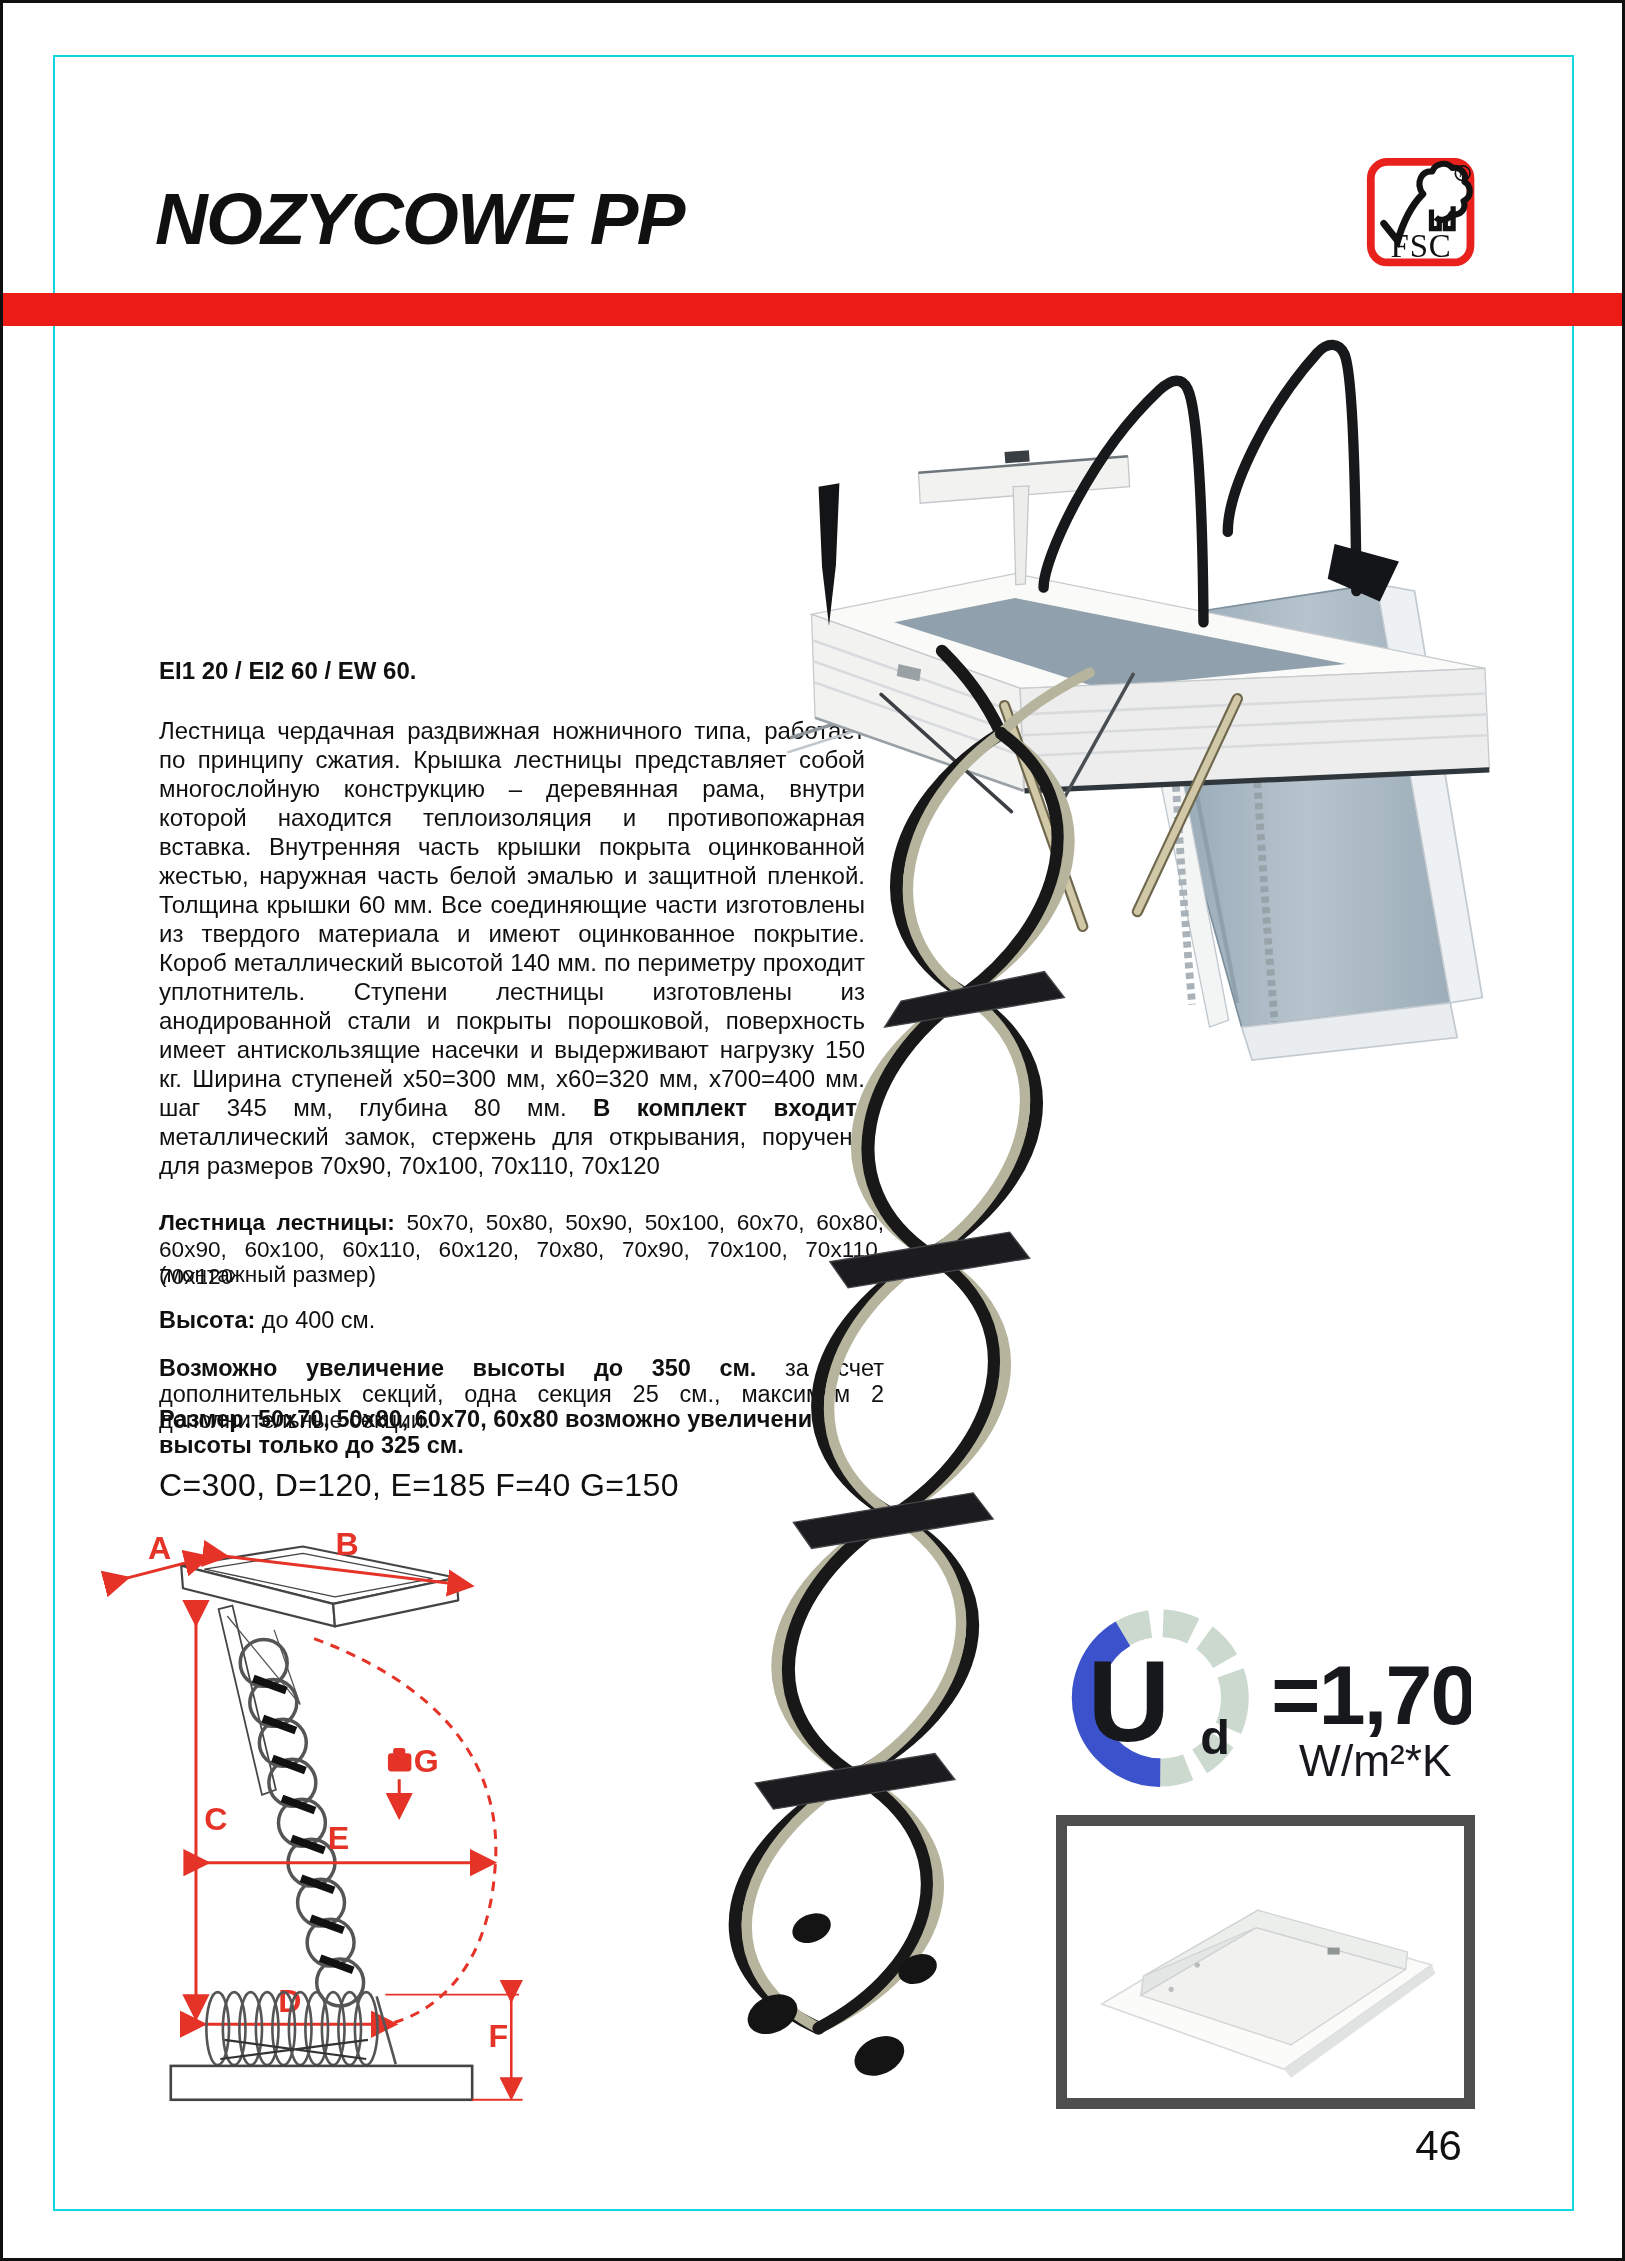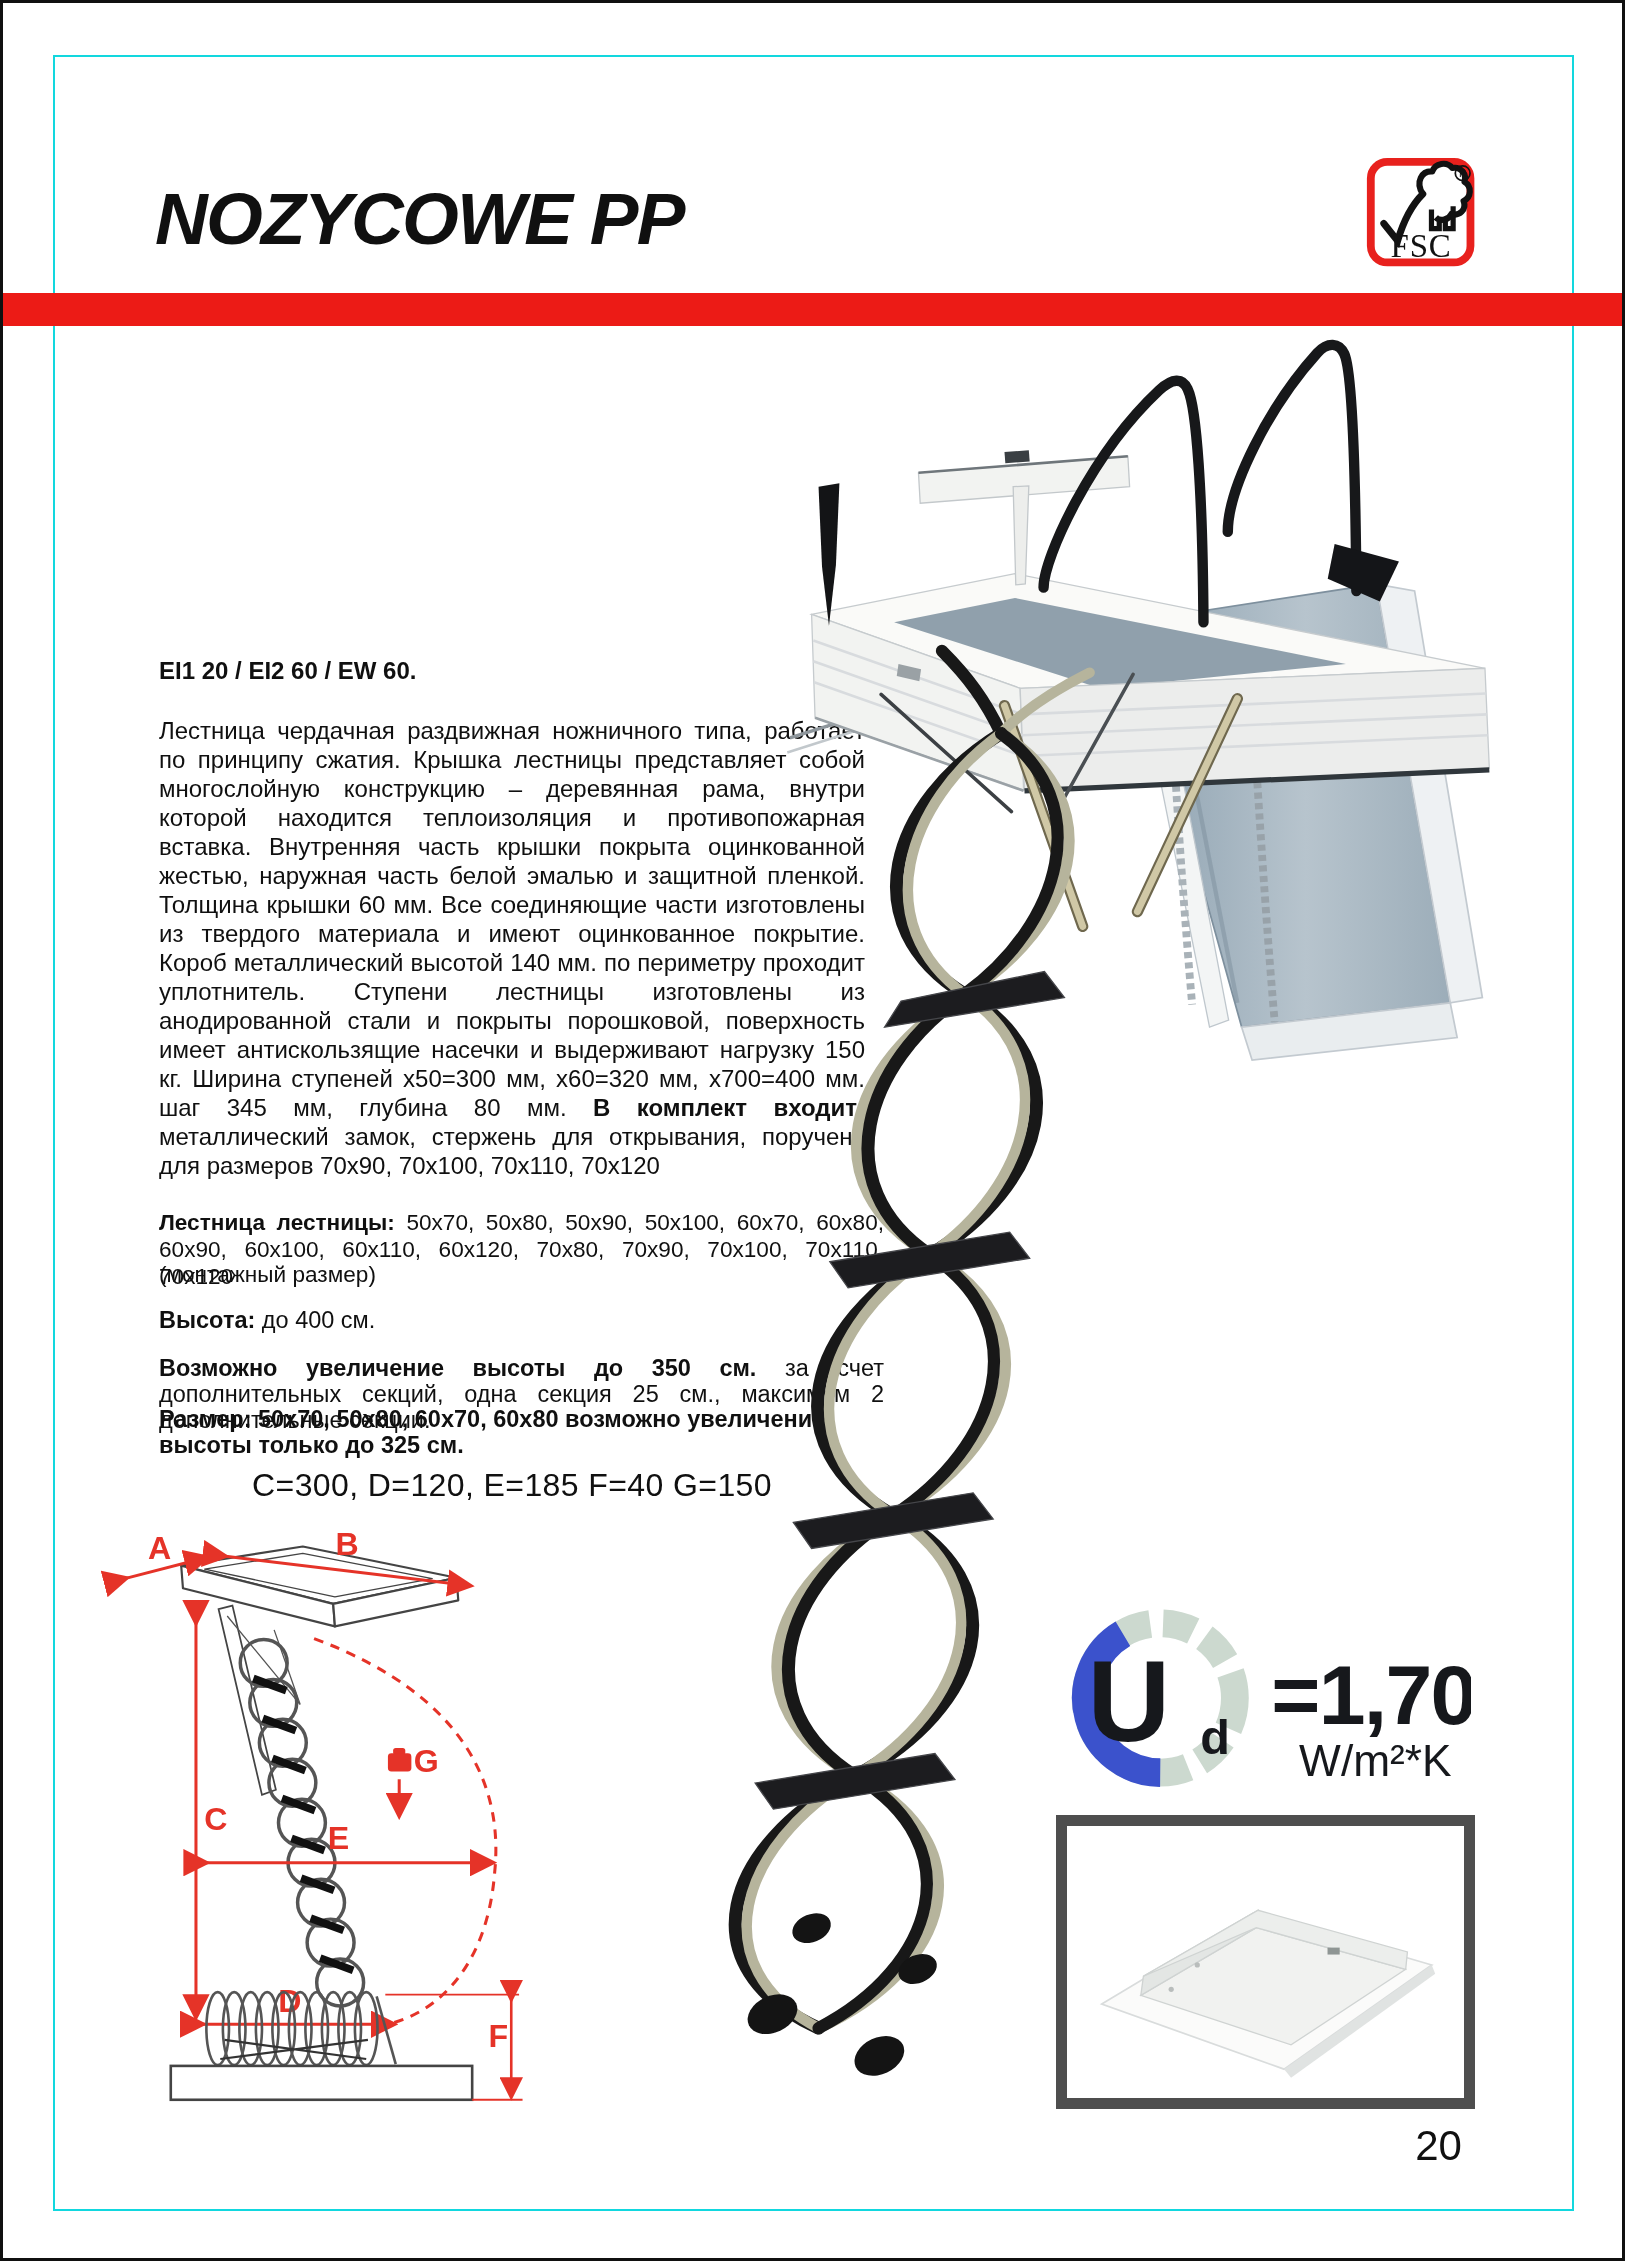--- a/index.html
+++ b/index.html
@@ -12,21 +12,21 @@
   .title{position:absolute;left:152px;top:179px;font-size:73px;font-weight:bold;
         letter-spacing:-1.7px;line-height:1;white-space:nowrap;font-style:italic;}
   .textcol{position:absolute;left:156px;width:706px;}
   .t-heading{top:653px;font-size:24px;line-height:29px;font-weight:bold;}
   .t-para{top:713px;font-size:24px;line-height:29px;text-align:justify;}
   .t-sizes{top:1206px;font-size:22.6px;line-height:27px;text-align:justify;width:725px;}
   .t-note{top:1258px;font-size:22.6px;line-height:27px;}
   .t-height{top:1304px;font-size:23.5px;line-height:26px;}
   .t-ext{top:1352px;font-size:23.5px;line-height:26px;text-align:justify;width:725px;}
   .t-ext2{top:1403px;font-size:23.5px;line-height:26px;font-weight:bold;width:725px;}
-  .t-dims{top:1465px;font-size:32px;line-height:35px;letter-spacing:0.4px;text-align:center;}
+  .t-dims{top:1465px;font-size:32px;line-height:35px;letter-spacing:0.4px;}
   .rich .b{font-weight:bold;}
   .page-num{position:absolute;left:1392px;top:2120px;width:87px;text-align:center;
         font-size:42px;line-height:1.1;}
   .hatch-frame{position:absolute;left:1053px;top:1812px;width:419px;height:294px;
         border:11.3px solid #4e4e4e;box-sizing:border-box;background:#fff;}
   svg text{font-family:"Liberation Sans",sans-serif;}
   .serif{font-family:"Liberation Serif",serif;}
 </style>
 </head>
 <body>
@@ -273,15 +273,15 @@
       <polygon points="85,195 218,117 390,165 258,252" fill="#f1f2f0" stroke="#cfd3d2" stroke-width="1.5"></polygon>
       <polygon points="85,195 88,173 220,97 218,117" fill="#e3e6e4" stroke="#cfd3d2" stroke-width="1.5"></polygon>
       <polygon points="88,173 220,97 392,145 390,165 218,117" fill="#eceeec" stroke="#cfd3d2" stroke-width="1.5"></polygon>
       <polygon points="250,280 420,160 424,170 258,290" fill="#e0e3e2"></polygon>
       <circle cx="150" cy="160" r="3" fill="#b9bdbc"></circle>
       <circle cx="120" cy="188" r="3" fill="#b9bdbc"></circle>
       <rect x="300" y="140" width="14" height="8" fill="#8f9694"></rect>
     </svg>
   </div>
 
-  <div class="page-num">20</div>
+  <div class="page-num">46</div>
 </div>
 
 
 </body></html>

